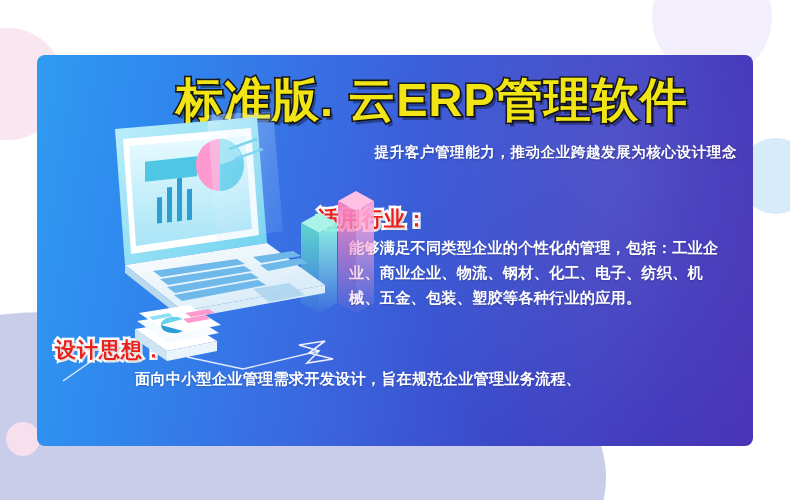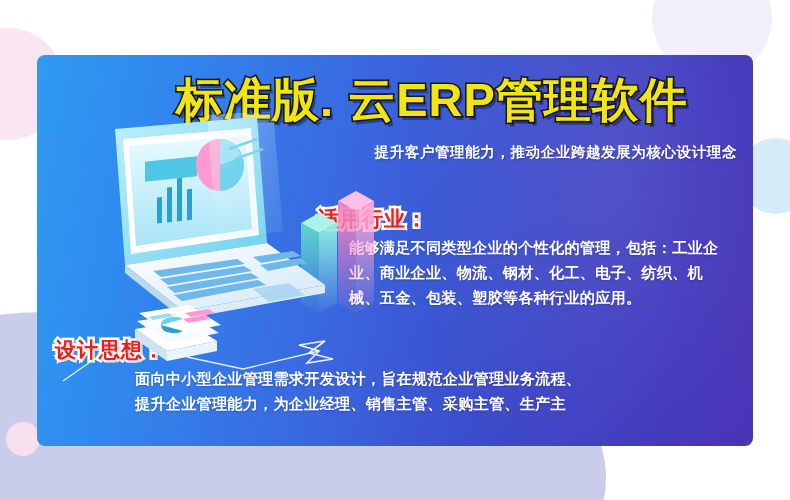--- a/index.html
+++ b/index.html
@@ -324,15 +324,14 @@
   <div class="tag-heading" id="heading-industry">适用行业：</div>
   <div class="body-text" id="text-industry">
     <span class="line">能够满足不同类型企业的个性化的管理，包括：工业企</span>
     <span class="line">业、商业企业、物流、钢材、化工、电子、纺织、机</span>
     <span class="line">械、五金、包装、塑胶等各种行业的应用。</span>
   </div>
 
   <div class="tag-heading" id="heading-philosophy">设计思想：</div>
   <div class="body-text" id="text-philosophy">
     <span class="line">面向中小型企业管理需求开发设计，旨在规范企业管理业务流程、</span>
-    <span class="line">提升企业管理能力，为企业经理、销售主管、采购主管、生产主</span>
   </div>
 </div>
 
 </body></html>

